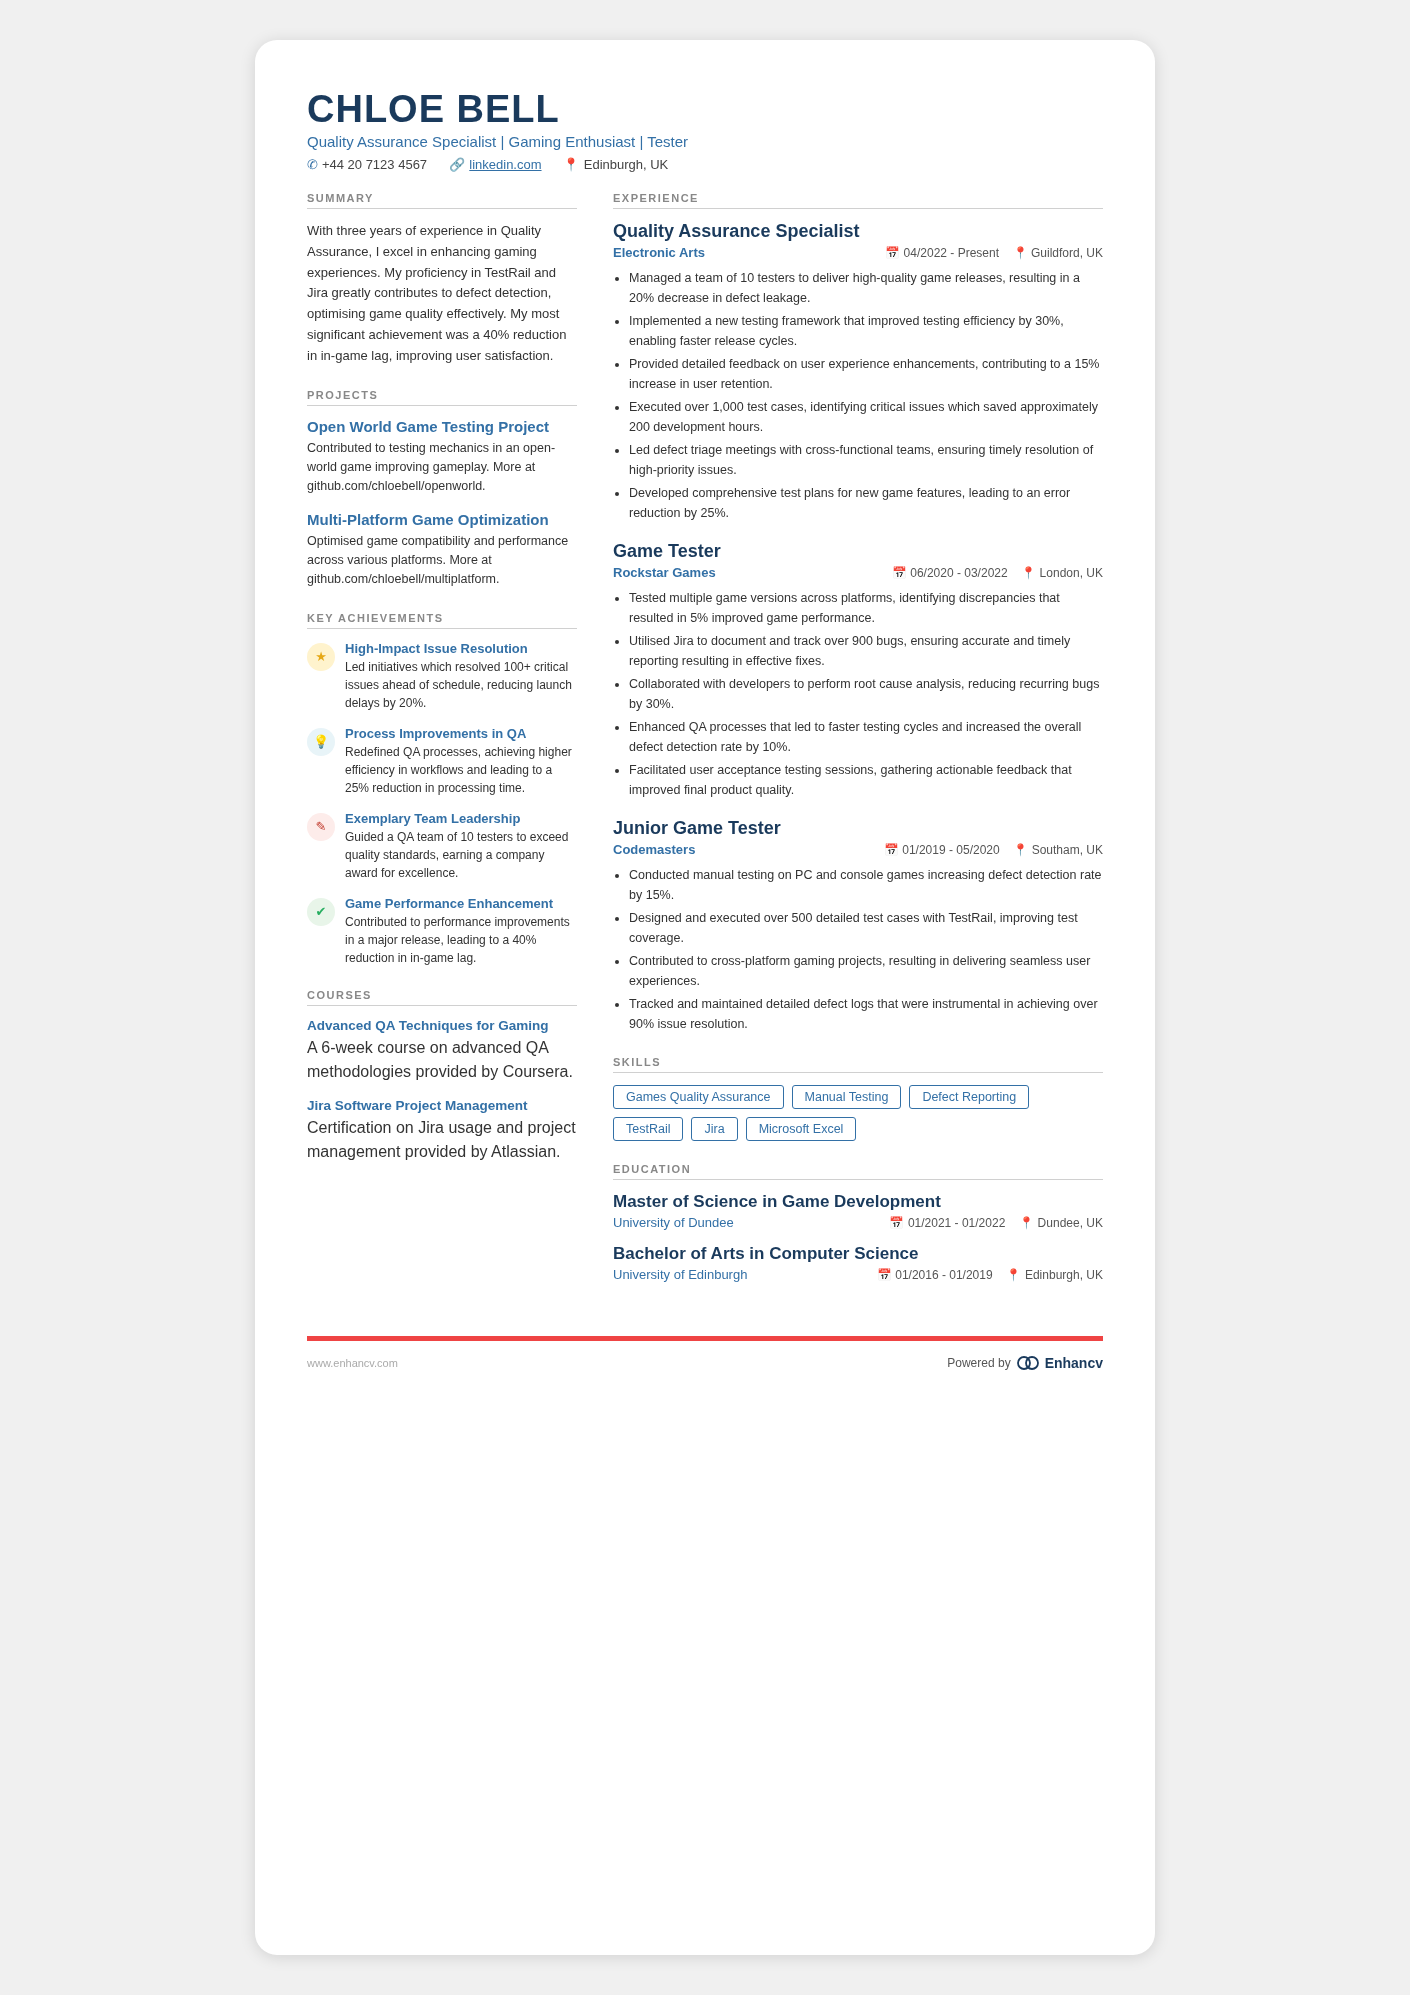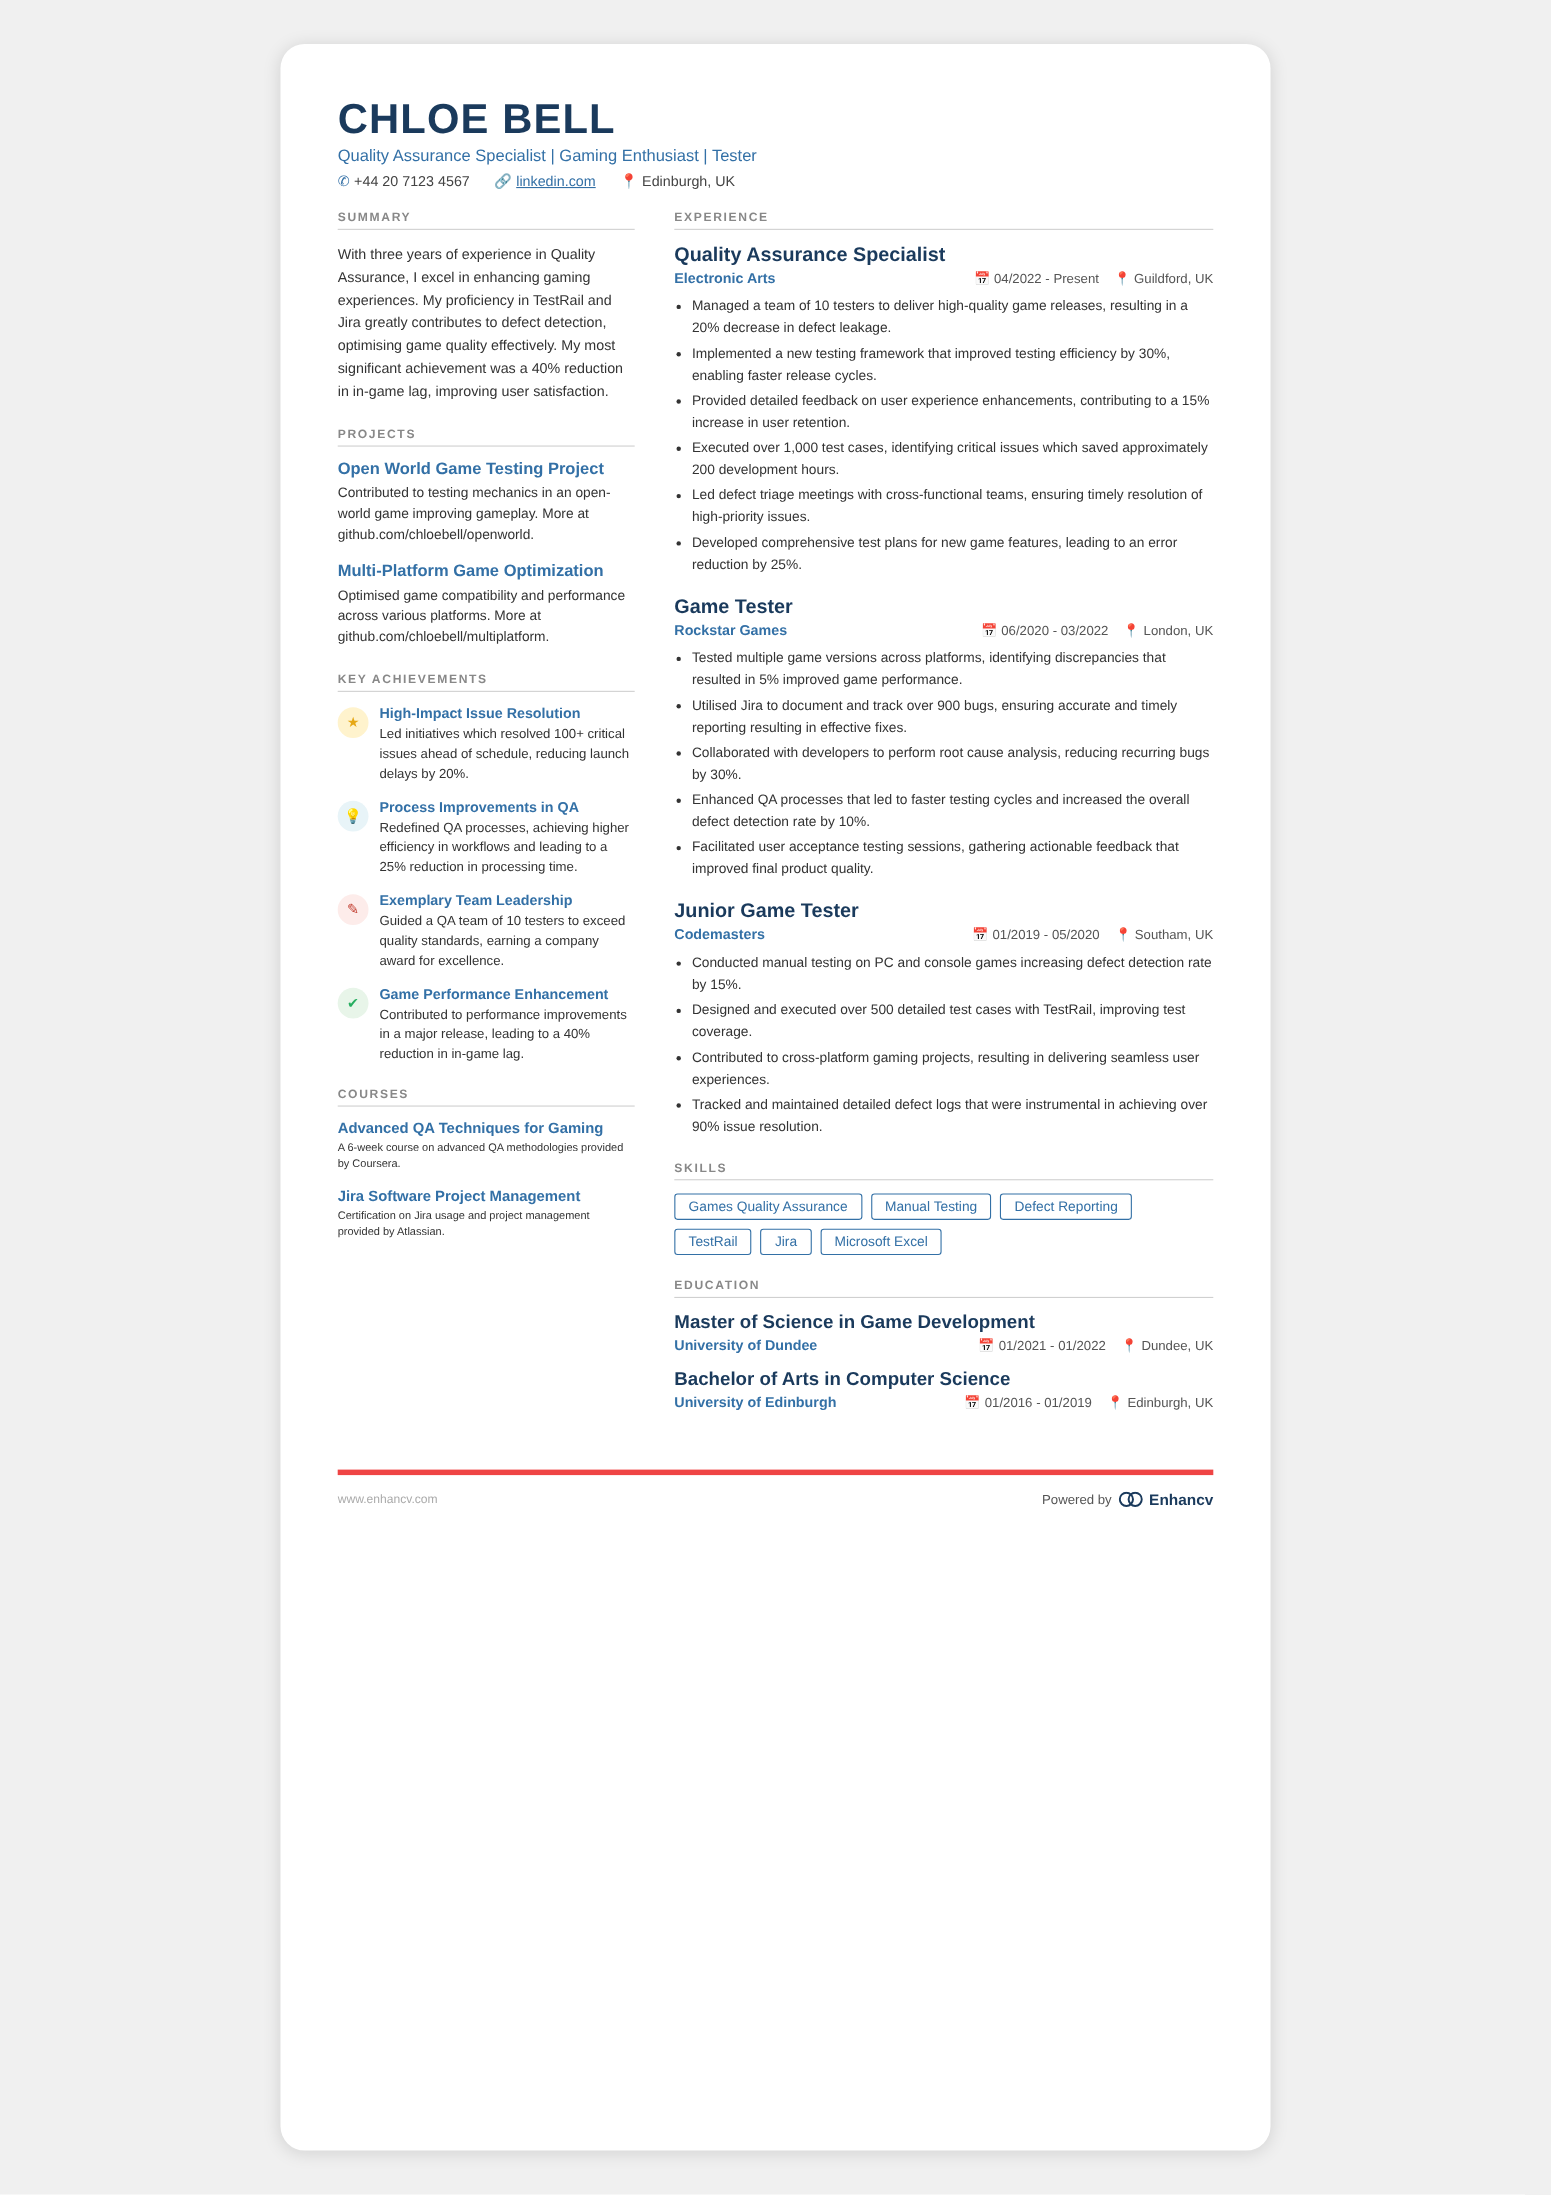--- a/index.html
+++ b/index.html
@@ -126,21 +126,21 @@
     }
 
     
     .course-title {
       font-size: 13.5px;
       font-weight: 700;
       color: #3370a6;
       margin-bottom: 3px;
     }
     .course-desc {
-      font-size: 10px;
+      font-size: 16px;
       color: #333;
       line-height: 1.5;
       margin-bottom: 14px;
     }
 
     
     .job-title {
       font-size: 18px;
       font-weight: 700;
       color: #1a3a5c;
@@ -204,21 +204,21 @@
     .edu-meta {
       display: flex;
       justify-content: space-between;
       align-items: center;
       margin-bottom: 14px;
       flex-wrap: wrap;
     }
     .edu-school {
       font-size: 13px;
       color: #3370a6;
-      font-weight: 700;
+      font-weight: 400;
     }
     .edu-dates-loc {
       font-size: 12px;
       color: #555;
       display: flex;
       gap: 14px;
       align-items: center;
     }
 
     

